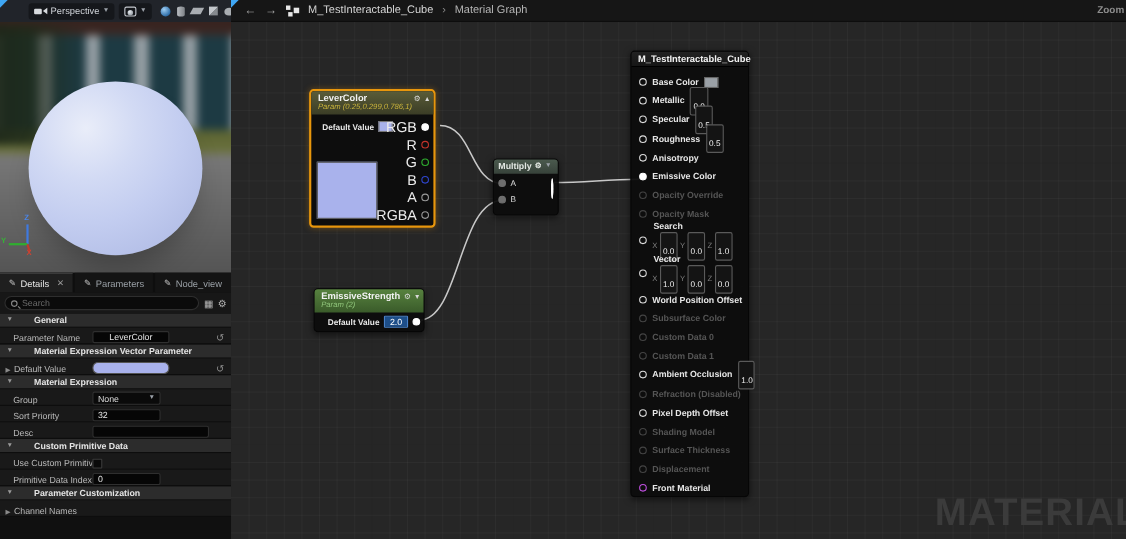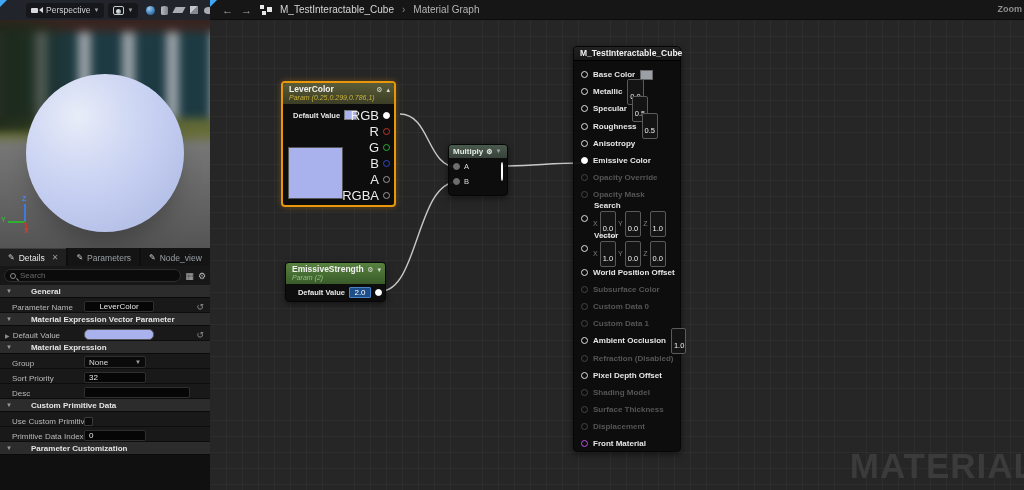--- a/index.html
+++ b/index.html
@@ -297,20 +297,26 @@
           <div class="drow">
             <div class="lbl">
               <span>Primitive Data Index</span>
             </div>
             <div class="valbox vb-num">0</div>
           </div>
           <div class="sec">
             <span class="tri">▼</span>
             <span>Parameter Customization</span>
           </div>
+          <div class="drow">
+            <div class="lbl">
+              <span class="exp">▶</span>
+              <span>Channel Names</span>
+            </div>
+          </div>
         </div>
     </div>
   </div>
 
   <div class="graph-header">
     <span class="focus-tri"></span>
     <span class="nav-arrow">←</span>
     <span class="nav-arrow">→</span>
     <span class="bc-ico">
         <i class="s1"></i>

